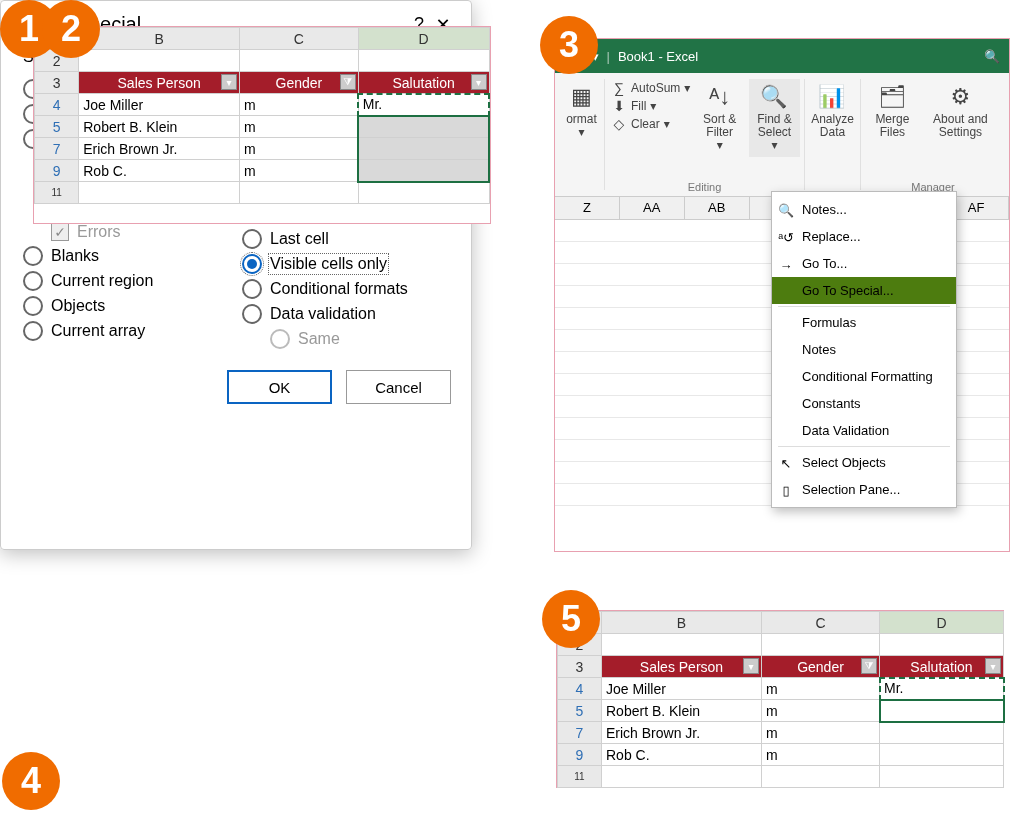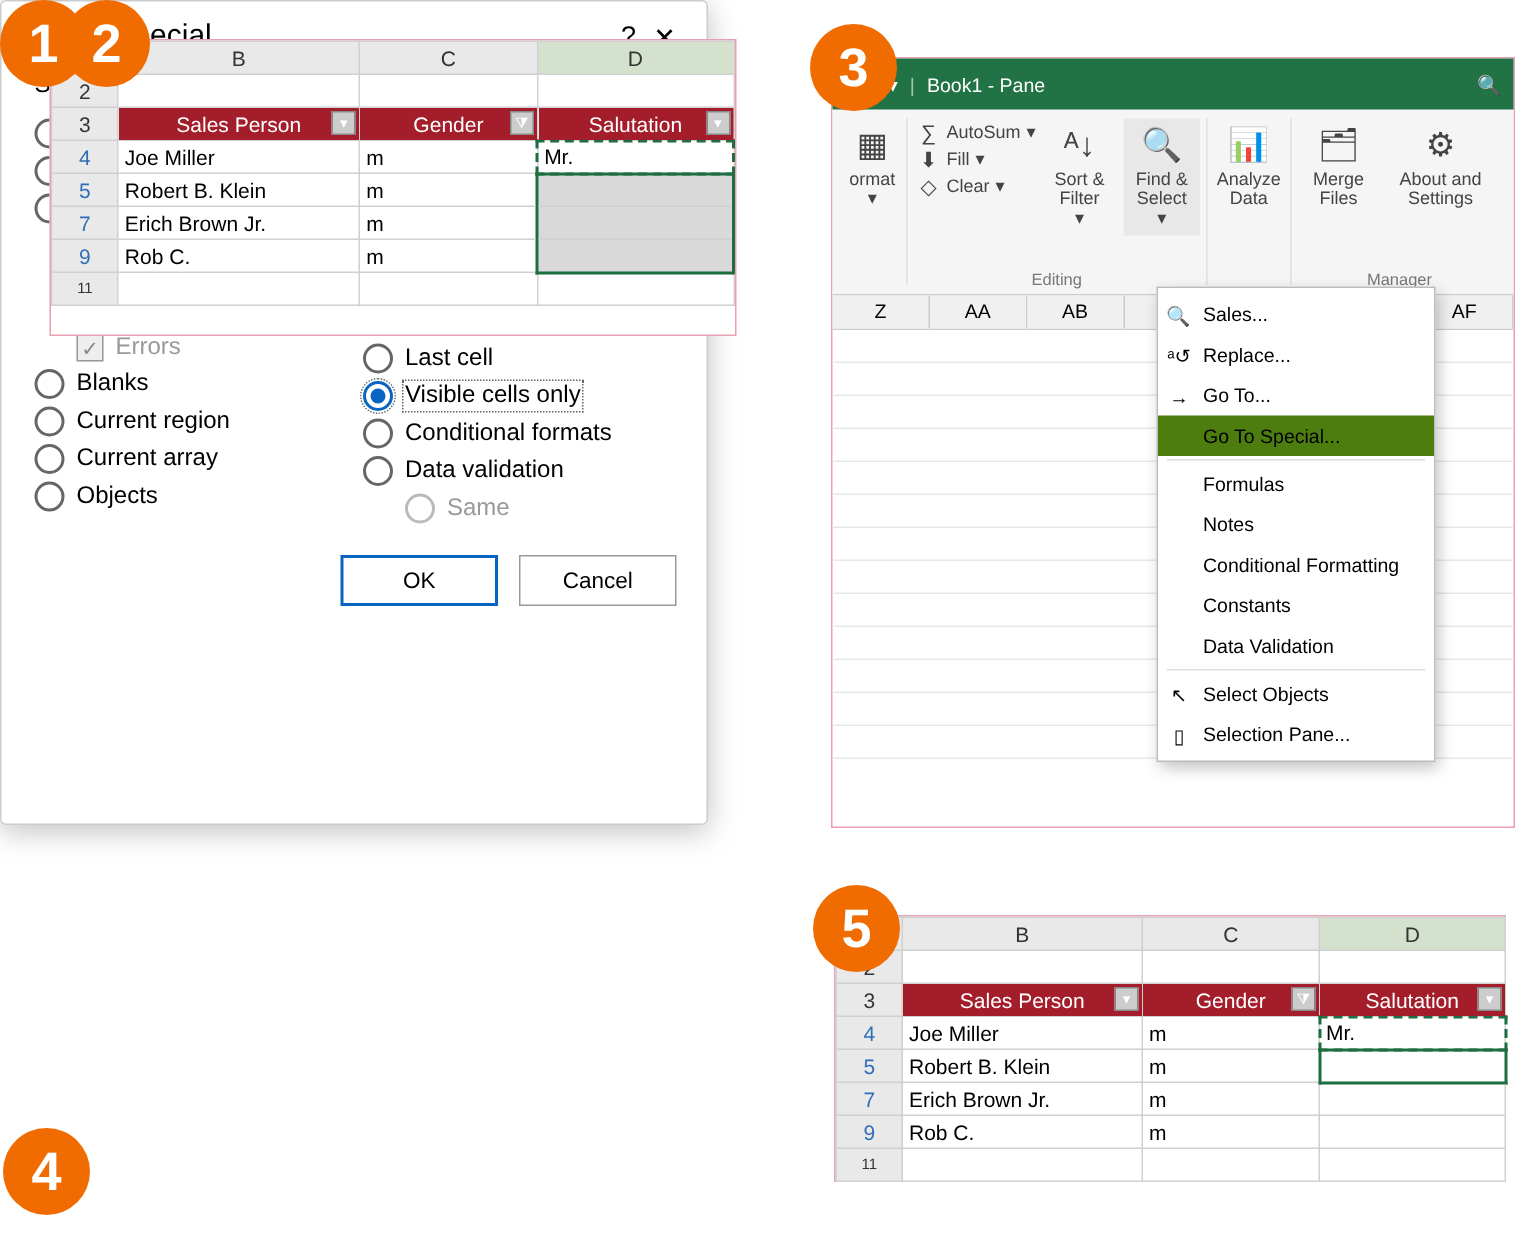--- a/index.html
+++ b/index.html
@@ -158,21 +158,21 @@
   </tbody>
     </table>
 </div>
 
 <div id="panel3" class="panel">
   <div class="ribbon-title">
     <div class="qa">
       <span>⊞ ▾</span>
       <span>▾</span>
       <span style="opacity:.6">|</span>
-      <span>Book1  -  Pane</span>
+      <span>Book1  -  Excel</span>
     </div>
     <span class="right">🔍</span>
   </div>
   <div class="ribbon-body">
     <div class="rib-grp" style="width:46px">
       <div class="rib-btn">
           <span class="ico">▦</span>
           <span>ormat</span>
           <span>▾</span>
         </div>
@@ -228,21 +228,21 @@
       <div></div>
       <div></div>
       <div></div>
       <div></div>
       <div></div>
       <div></div>
       <div></div>
   </div>
 
   <div class="dropdown">
-    <div class="item"><span class="dico">🔍</span><span>Sales...</span></div>
+    <div class="item"><span class="dico">🔍</span><span>Notes...</span></div>
     <div class="item"><span class="dico">ᵃ↺</span><span>Replace...</span></div>
     <div class="item"><span class="dico">→</span><span>Go To...</span></div>
     <div class="item hl"><span>Go To Special...</span></div>
     <hr>
     <div class="item"><span>Formulas</span></div>
     <div class="item"><span>Notes</span></div>
     <div class="item"><span>Conditional Formatting</span></div>
     <div class="item"><span>Constants</span></div>
     <div class="item"><span>Data Validation</span></div>
     <hr>
@@ -293,25 +293,25 @@
         <div class="radio-row">
             <span class="radio"></span>
             <span>Blanks</span>
           </div>
         <div class="radio-row">
             <span class="radio"></span>
             <span>Current region</span>
           </div>
         <div class="radio-row">
             <span class="radio"></span>
+            <span>Objects</span>
+          </div>
+        <div class="radio-row">
+            <span class="radio"></span>
             <span>Current array</span>
-          </div>
-        <div class="radio-row">
-            <span class="radio"></span>
-            <span>Objects</span>
           </div>
       </div>
       <div class="dlg-col">
         <div class="radio-row">
             <span class="radio"></span>
             <span>Row differences</span>
           </div>
         <div class="radio-row">
             <span class="radio"></span>
             <span>Column differences</span>

